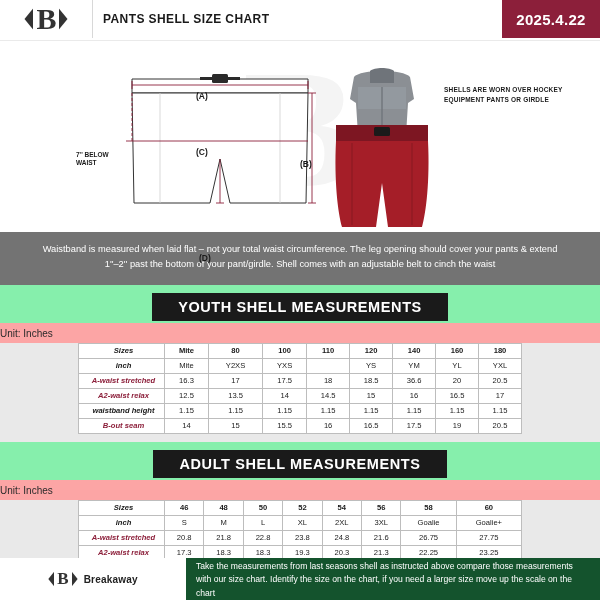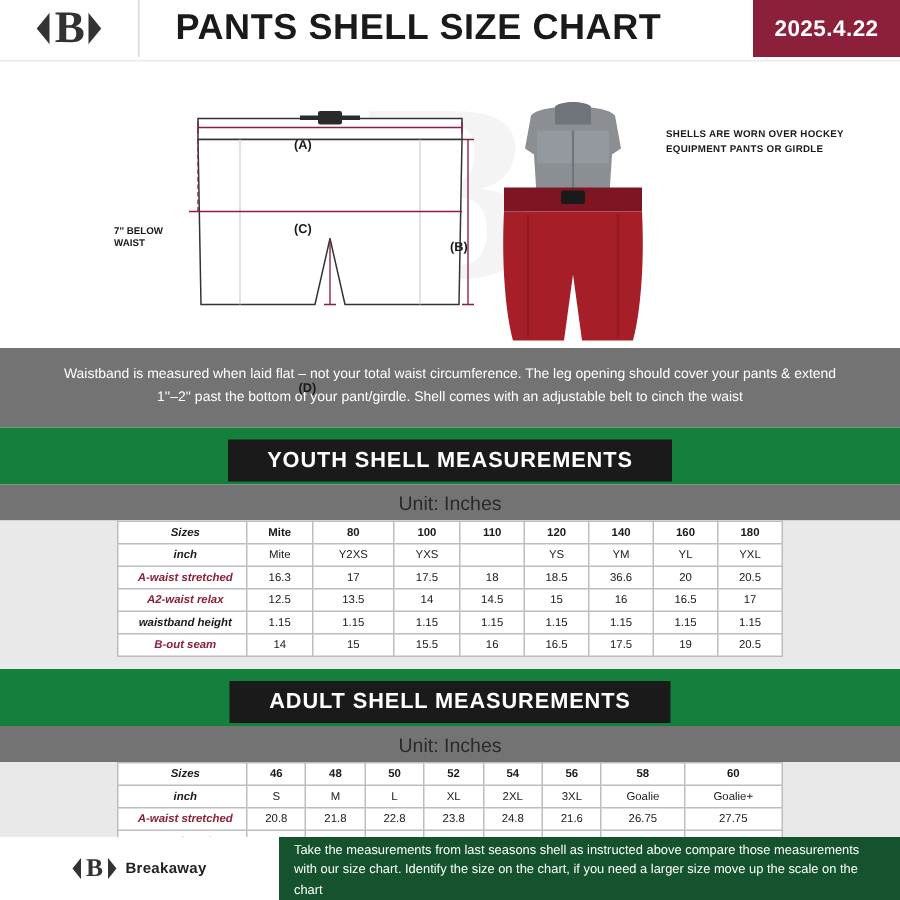--- a/index.html
+++ b/index.html
@@ -38,22 +38,22 @@
   .logo-wrap { display: flex; align-items: center; gap: 3px; }
   .logo-wing {
     width: 9px; height: 22px;
     background: #333333;
     clip-path: polygon(100% 0, 0 50%, 100% 100%);
   }
   .logo-wing.r { clip-path: polygon(0 0, 100% 50%, 0 100%); }
   .title-bar {
     flex: 1;
     display: flex; align-items: center;
-    padding-left: 24px;
-    font-size: 24px;
+    padding-left: 10px;
+    font-size: 12px;
     font-weight: bold;
     letter-spacing: 0.4px;
     color: #1a1a1a;
     border-left: 1px solid #d8d8d8;
   }
   .date-box {
     width: 98px;
     background: #8c1f3a;
     color: #ffffff;
     display: flex; align-items: center; justify-content: center;
@@ -131,39 +131,38 @@
     background: #737373;
     color: #ffffff;
     text-align: center;
     padding: 10px 40px 12px;
     font-size: 9.3px;
     line-height: 1.65;
   }
 
   
   .section-band {
-    background: #15803d;
+    background: #86efac;
     padding: 8px 0 2px;
     text-align: center;
   }
   .band-pill {
     display: inline-block;
     background: #1a1a1a;
     color: #ffffff;
     font-size: 14.5px;
     font-weight: bold;
     letter-spacing: 0.6px;
     padding: 6px 26px;
   }
   .unit {
-    text-align: center;
-    font-size: 13px;
+    font-size: 10px;
     color: #2a2a2a;
     padding: 5px 0 4px;
-    background: #737373;
+    background: #fca5a5;
   }
 
   
   .tbl-wrap { background: #e9e9e9; padding: 0 78px 8px; }
   table {
     width: 100%;
     border-collapse: collapse;
     background: #ffffff;
     font-size: 7.6px;
   }

